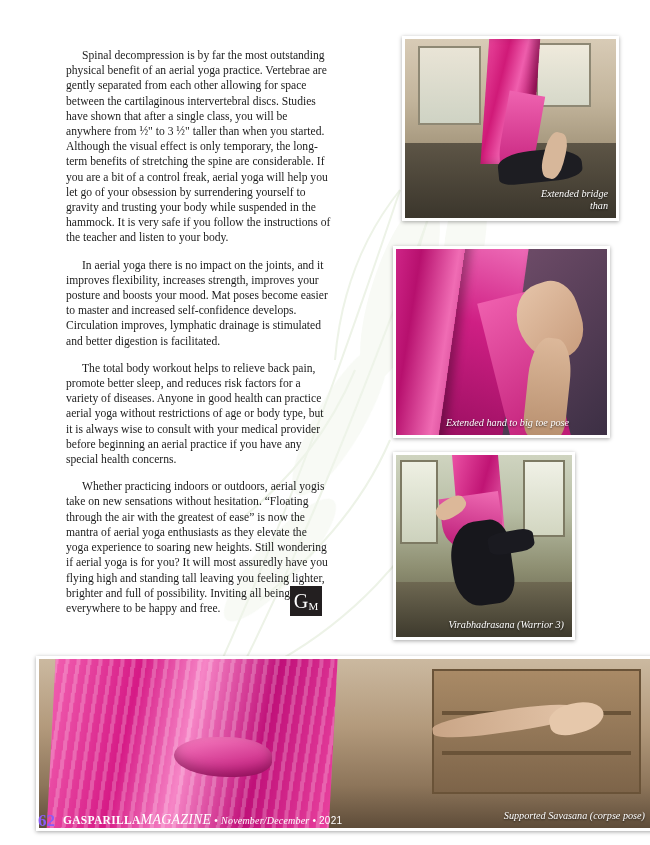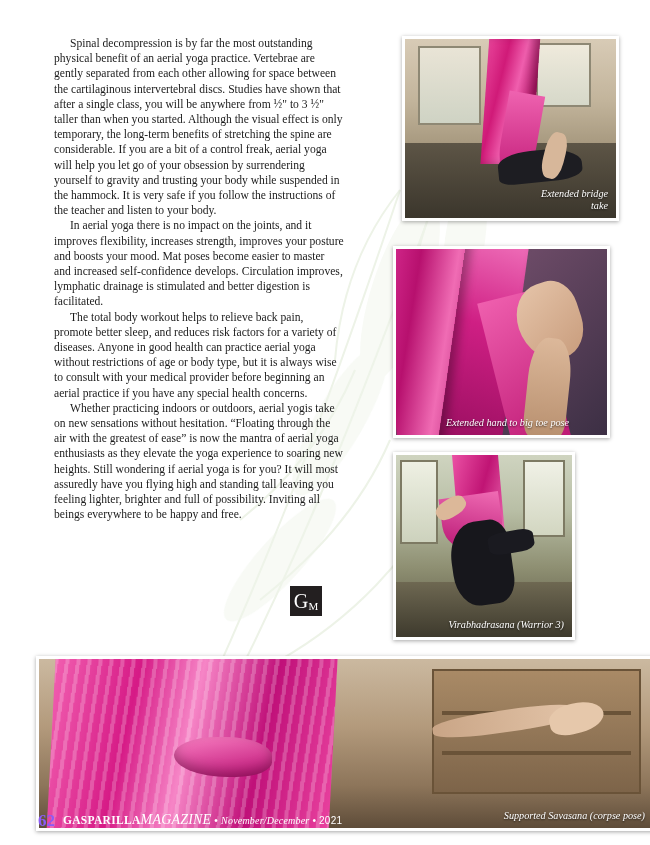--- a/index.html
+++ b/index.html
@@ -37,21 +37,21 @@
     top: 36px;
     width: 290px;
     font-family: "Liberation Serif", serif;
     font-size: 11.6px;
     line-height: 15.2px;
     color: #1b1b1b;
     text-align: left;
     z-index: 4;
   }
   .text-column p {
-    margin: 0;
+    margin: 12px;
     text-indent: 16px;
     hyphens: none;
   }
 
   
   .gm-logo {
     position: absolute;
     left: 290px;
     top: 586px;
     width: 32px;
@@ -375,21 +375,21 @@
     <div class="p1-wall"></div>
     <div class="p1-window"></div>
     <div class="p1-window2"></div>
     <div class="p1-floor"></div>
     <div class="p1-silk"></div>
     <div class="p1-silk2"></div>
     <div class="p1-body"></div>
     <div class="p1-leg"></div>
     <div class="caption">
       <span>Extended bridge</span><br>
-      <span>take</span>
+      <span>than</span>
     </div>
   </div>
 
   <div class="photo" id="photo-toe">
     <div class="p2-bg"></div>
     <div class="p2-silkA"></div>
     <div class="p2-silkB"></div>
     <div class="p2-silkC"></div>
     <div class="p2-foot"></div>
     <div class="p2-leg"></div>

